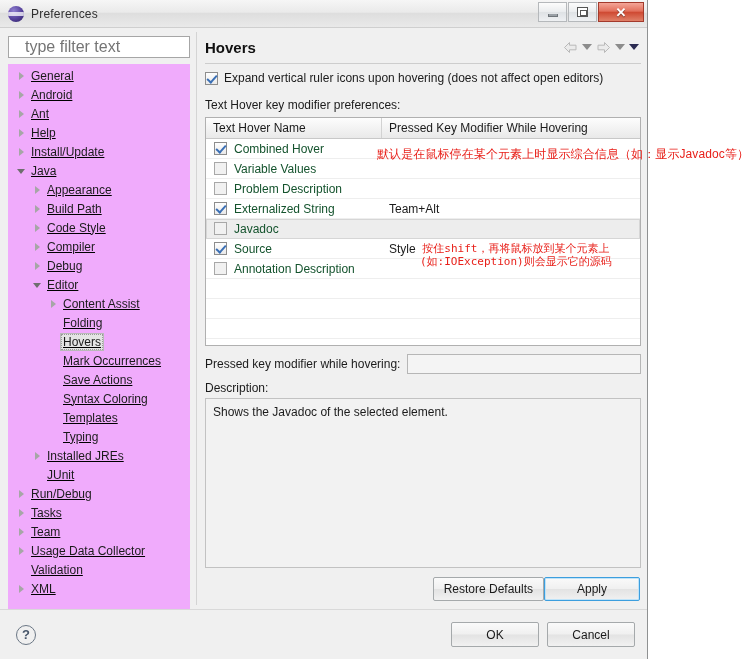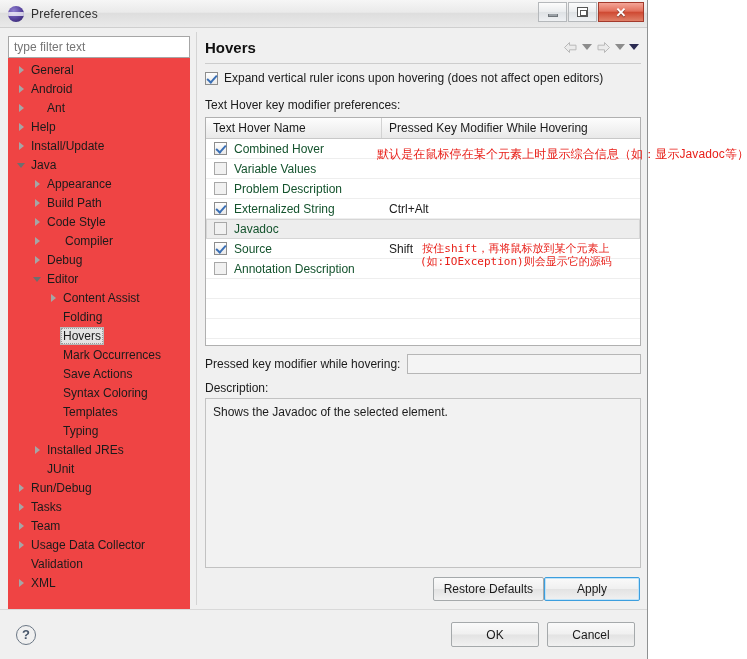--- a/index.html
+++ b/index.html
@@ -65,28 +65,28 @@
   
   .left-pane {
     width: 196px; flex: 0 0 196px;
     background:#f0f0f0;
     display:flex; flex-direction:column;
     padding: 8px 6px 0 8px;
   }
   .filter-box {
     height: 22px; width: 100%;
     border: 1px solid #a6a6a6; background:#fff;
-    font-size: 12px; color: #8b5cf6;
-    padding: 0 5px; line-height: 20px;
+    font-size: 16px; color: #8b5cf6;
+    padding: 0 16px; line-height: 20px;
     outline: none; font-family:"Liberation Sans",sans-serif;
   }
   .tree-wrap {
-    margin-top: 0; flex: 1 1 auto;
-    background:#ef4444; border: none;
-    overflow: hidden; position: relative;
+    margin-top: 6px; flex: 1 1 auto;
+    background:#f0abfc; border: none;
+    overflow: hidden; position: relative; text-decoration: underline;
   }
   .tree { padding-top: 2px; }
   .tnode {
     display:flex; align-items:center;
     height: 19px; font-size: 12px; color:#1b1b1b;
     white-space: nowrap; cursor: default;
   }
   .tw { width: 14px; flex:0 0 14px; display:flex; align-items:center; justify-content:center; }
   .arrow-c {
     width:0;height:0;
@@ -240,21 +240,21 @@
                   <span class="arrow-c"></span>
                 </span>
                 <span class="tlabel">General</span>
               </div>
               <div class="tnode" style="padding-left: 6px;">
                 <span class="tw">
                   <span class="arrow-c"></span>
                 </span>
                 <span class="tlabel">Android</span>
               </div>
-              <div class="tnode" style="padding-left: 6px; gap: 16px;">
+              <div class="tnode" style="padding-left: 6px;">
                 <span class="tw">
                   <span class="arrow-c"></span>
                 </span>
                 <span class="tlabel">Ant</span>
               </div>
               <div class="tnode" style="padding-left: 6px;">
                 <span class="tw">
                   <span class="arrow-c"></span>
                 </span>
                 <span class="tlabel">Help</span>
@@ -282,21 +282,21 @@
                   <span class="arrow-c"></span>
                 </span>
                 <span class="tlabel">Build Path</span>
               </div>
               <div class="tnode" style="padding-left: 22px;">
                 <span class="tw">
                   <span class="arrow-c"></span>
                 </span>
                 <span class="tlabel">Code Style</span>
               </div>
-              <div class="tnode" style="padding-left: 22px; gap: 18px;">
+              <div class="tnode" style="padding-left: 22px;">
                 <span class="tw">
                   <span class="arrow-c"></span>
                 </span>
                 <span class="tlabel">Compiler</span>
               </div>
               <div class="tnode" style="padding-left: 22px;">
                 <span class="tw">
                   <span class="arrow-c"></span>
                 </span>
                 <span class="tlabel">Debug</span>
@@ -445,35 +445,35 @@
                   <span class="chk dim"></span>
                   <span>Problem Description</span>
                 </div>
                 <div class="td2"></div>
               </div>
               <div class="trow">
                 <div class="td1">
                   <span class="chk on"></span>
                   <span>Externalized String</span>
                 </div>
-                <div class="td2">Ctrl+Alt</div>
+                <div class="td2">Team+Alt</div>
               </div>
               <div class="trow sel">
                 <div class="td1">
                   <span class="chk dim"></span>
                   <span>Javadoc</span>
                 </div>
                 <div class="td2"></div>
               </div>
               <div class="trow">
                 <div class="td1">
                   <span class="chk on"></span>
                   <span>Source</span>
                 </div>
-                <div class="td2">Shift</div>
+                <div class="td2">Style</div>
               </div>
               <div class="trow">
                 <div class="td1">
                   <span class="chk dim"></span>
                   <span>Annotation Description</span>
                 </div>
                 <div class="td2"></div>
               </div>
               <div class="trow empty">
                 <div class="td1"></div>

